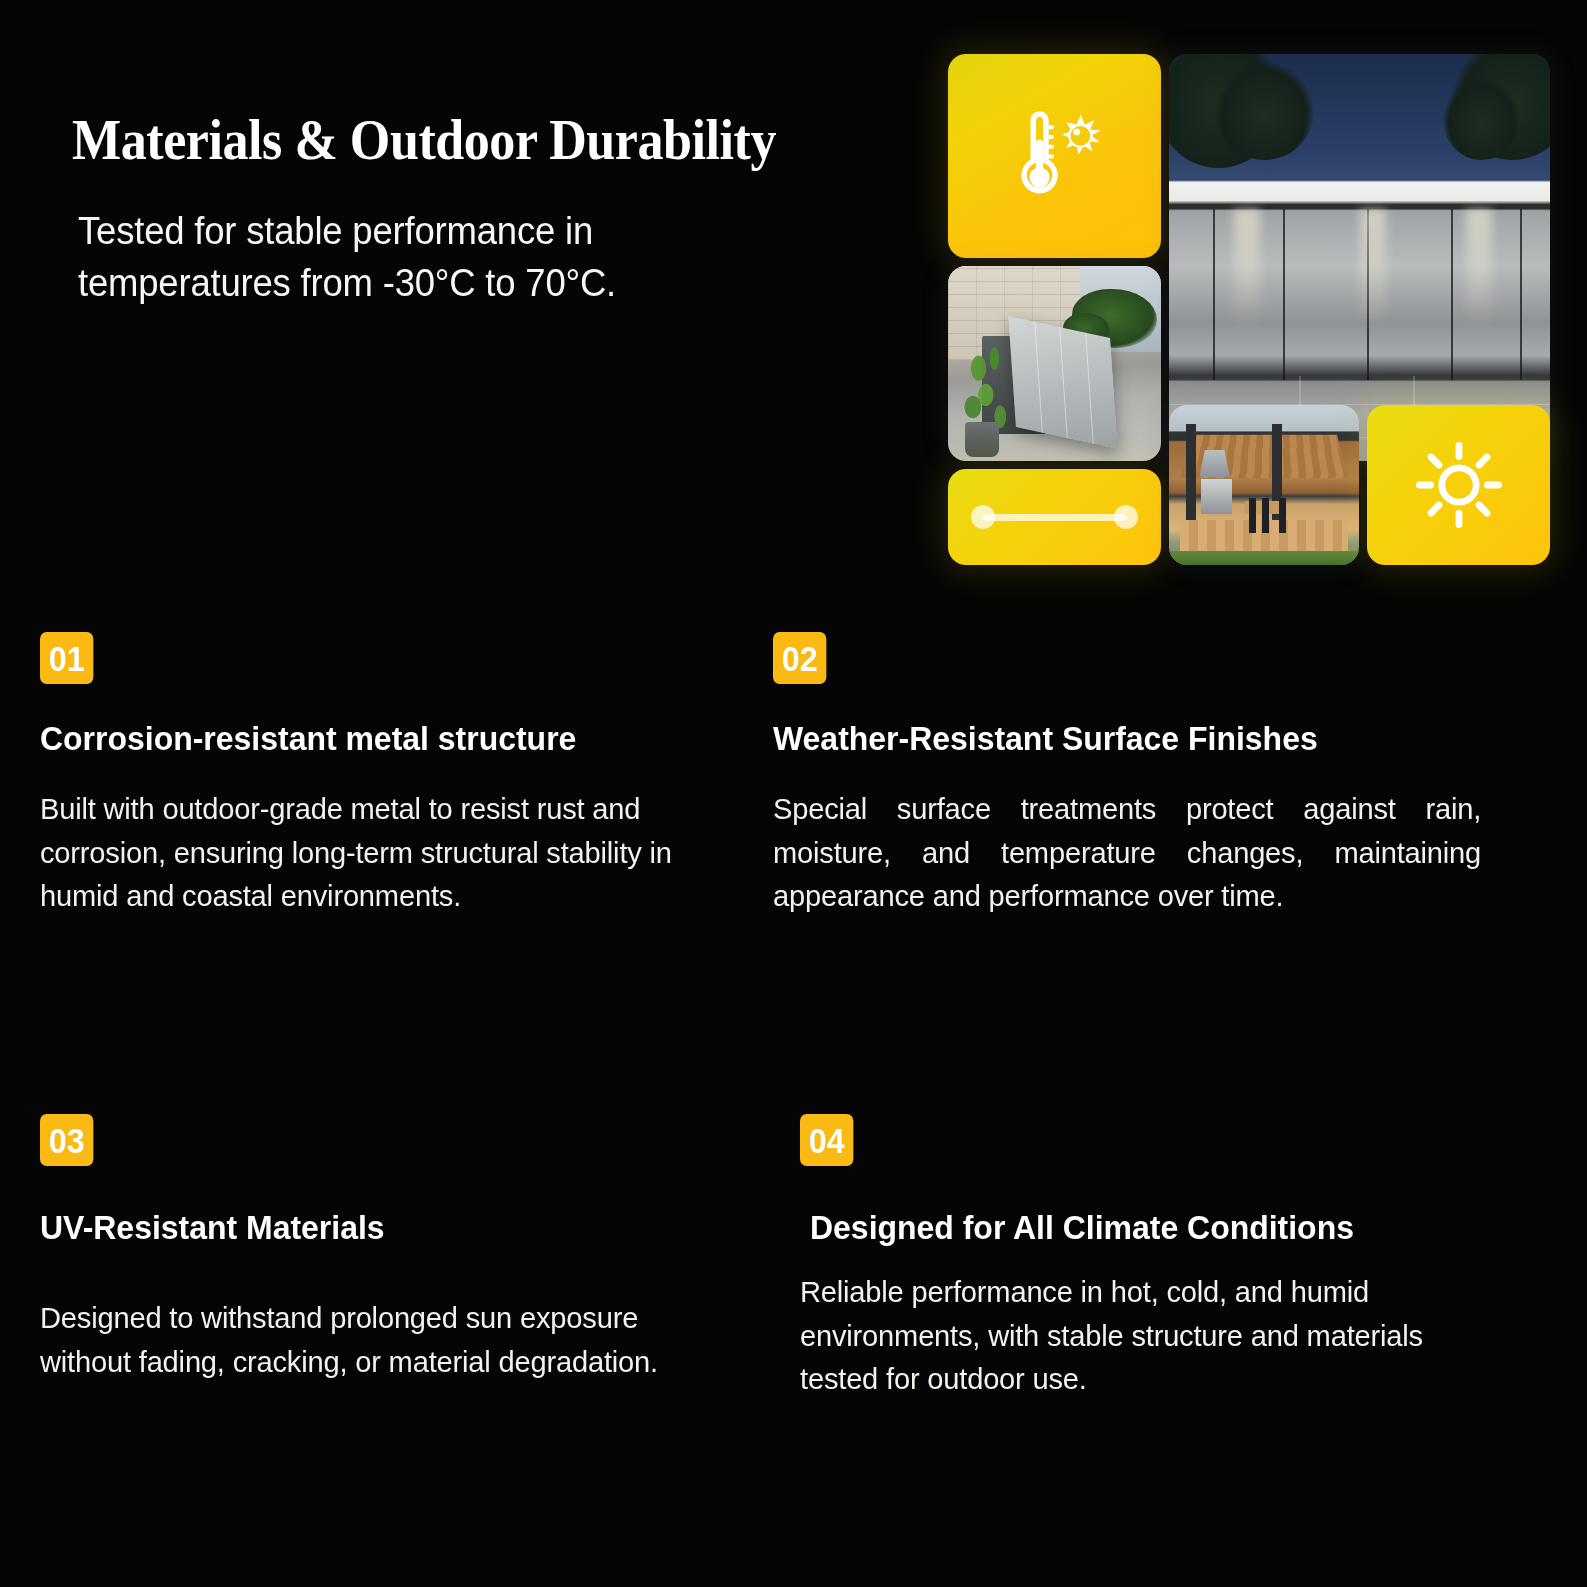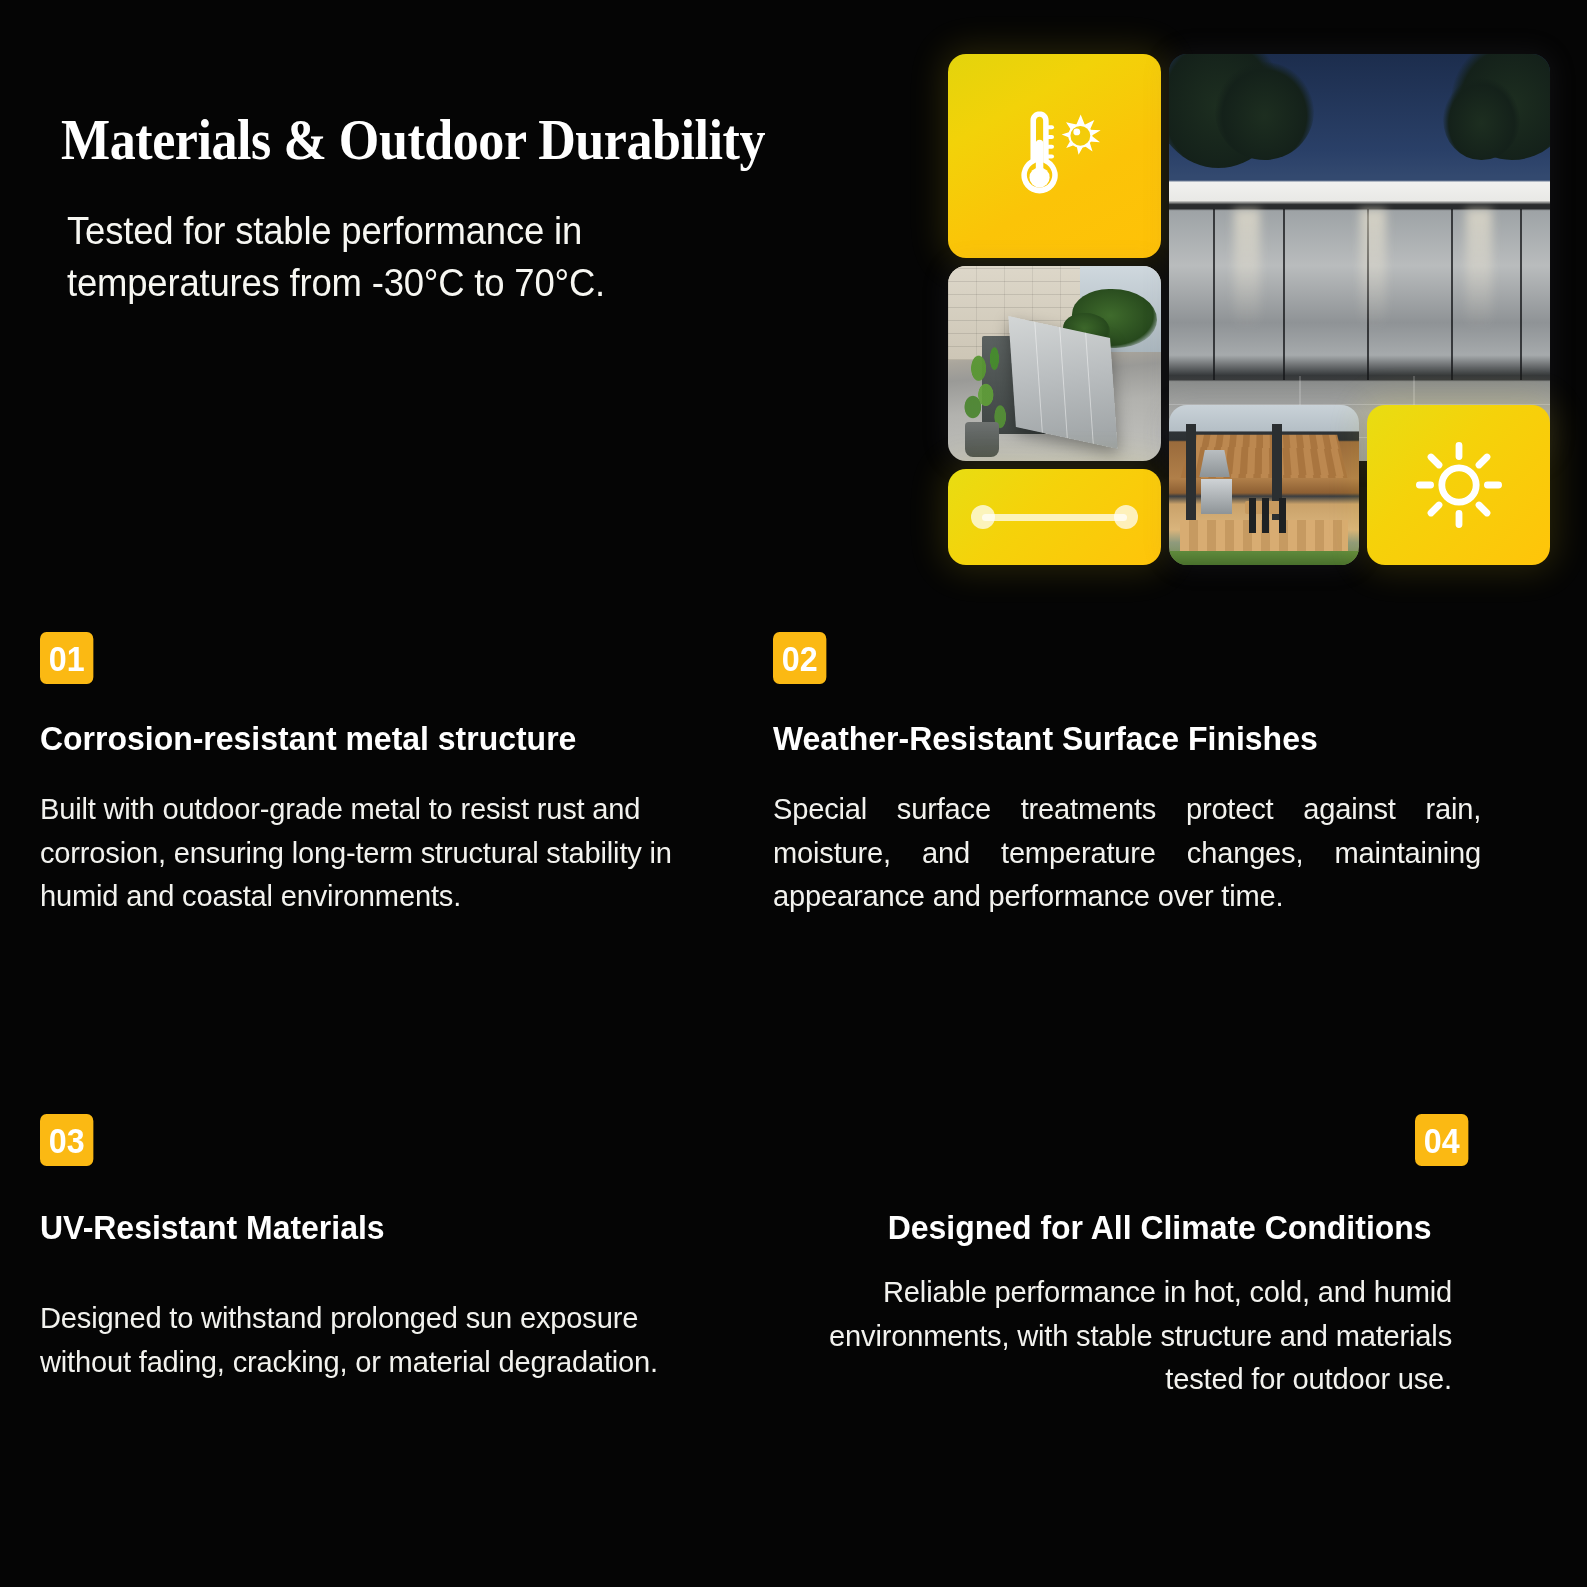--- a/index.html
+++ b/index.html
@@ -8,21 +8,21 @@
     width:1587px; height:1587px;
     background:#050505;
     font-family:"Liberation Sans", sans-serif;
     color:#fff;
     overflow:hidden;
     position:relative;
   }
 
   
   .hero{
-    position:absolute; left:4px; top:0; width:930px; height:590px;
+    position:absolute; left:15px; top:0; width:930px; height:590px;
   }
   .hero-title{
     position:absolute; left:57px; top:108px;
     font-family:"Liberation Serif", serif;
     font-weight:700;
     font-size:56px;
     letter-spacing:-0.5px;
     color:#ffffff;
     transform:scaleX(0.93);
     transform-origin:left top;
@@ -359,17 +359,17 @@
   <h3 style="margin-top:33px;">Weather-Resistant Surface Finishes</h3>
   <p class="justify" style="margin-top:28px;">Special surface treatments protect against rain, moisture, and temperature changes, maintaining appearance and performance over time.</p>
 </div>
 
 <div class="card" style="left:40px; top:1114px; width:715px;">
   <div class="badge">03</div>
   <h3 style="margin-top:40px;">UV-Resistant Materials</h3>
   <p style="margin-top:48px;">Designed to withstand prolonged sun exposure without fading, cracking, or material degradation.</p>
 </div>
 
-<div class="card" style="left:773px; top:1114px; width:700px;text-align:right;">
+<div class="card" style="left:800px; top:1114px; width:700px;">
   <div class="badge">04</div>
   <h3 style="margin-top:40px; margin-left:10px;">Designed for All Climate Conditions</h3>
   <p style="margin-top:22px;">Reliable performance in hot, cold, and humid environments, with stable structure and materials tested for outdoor use.</p>
 </div>
 
 </body></html>

